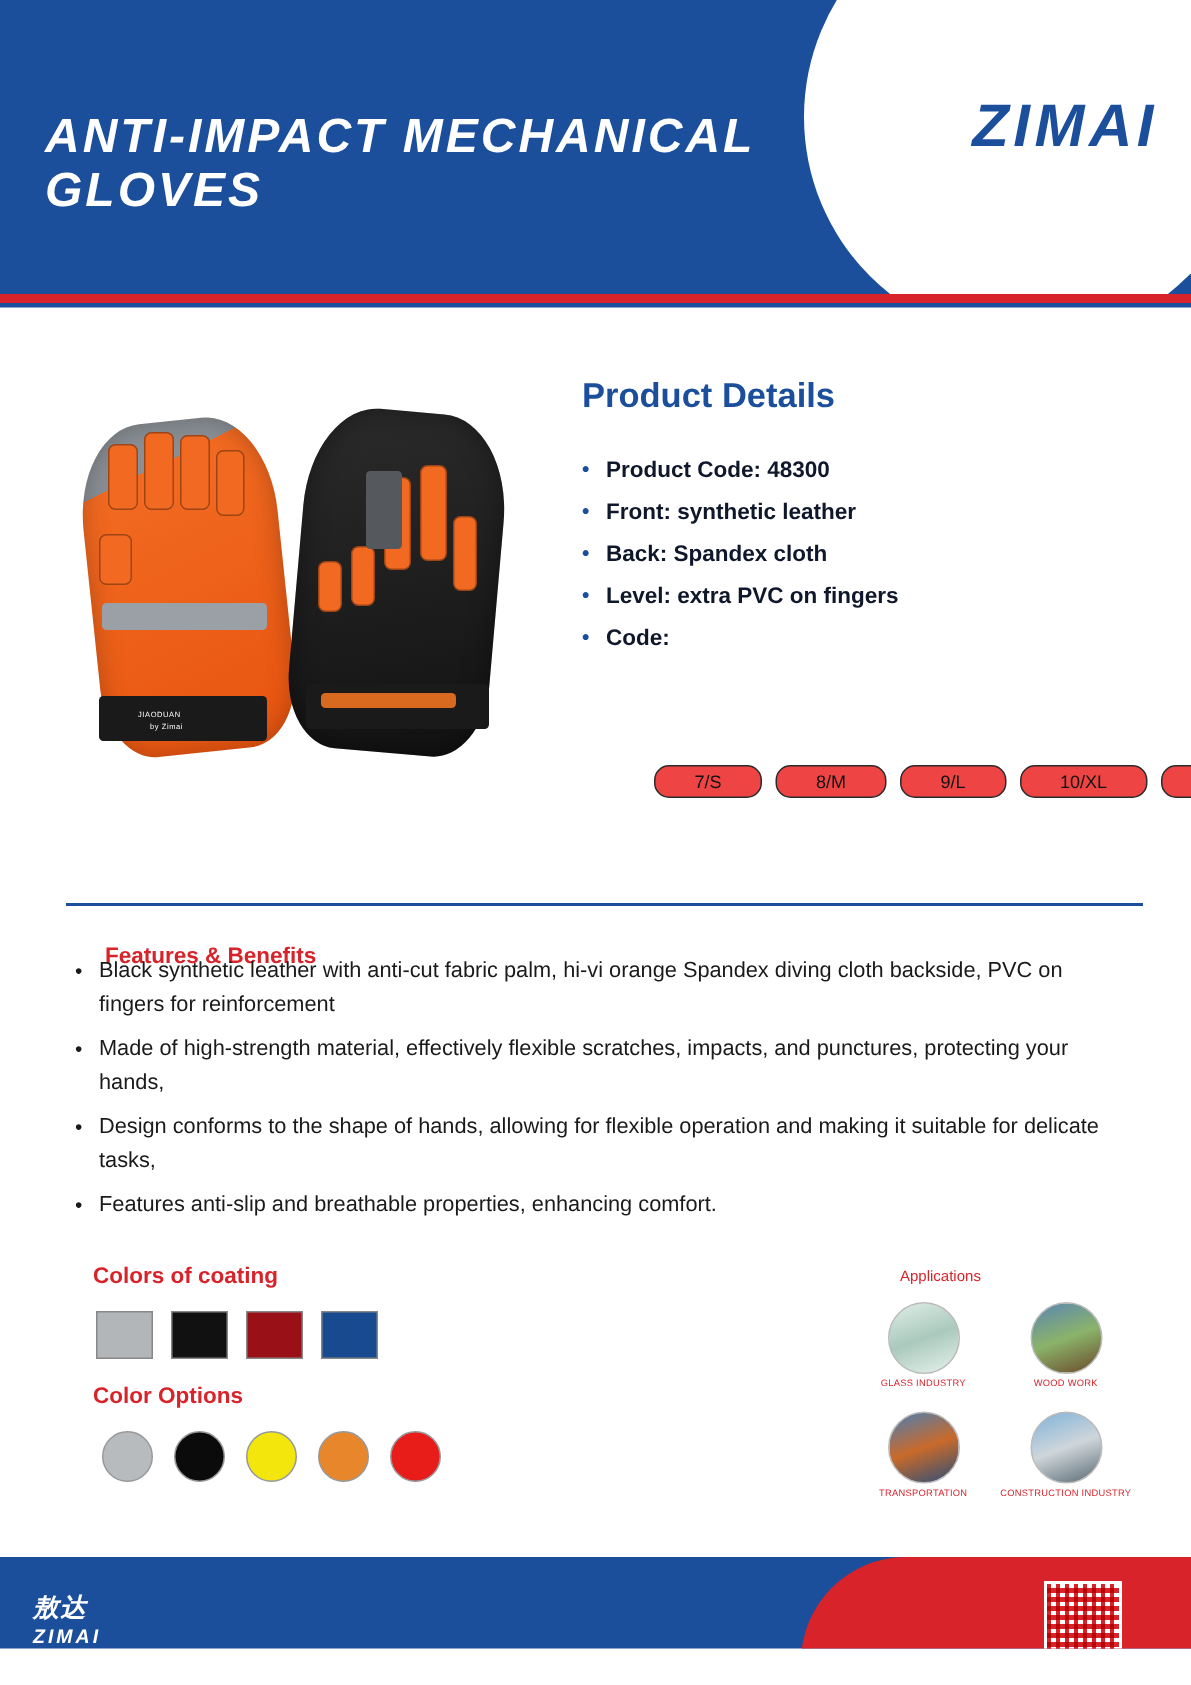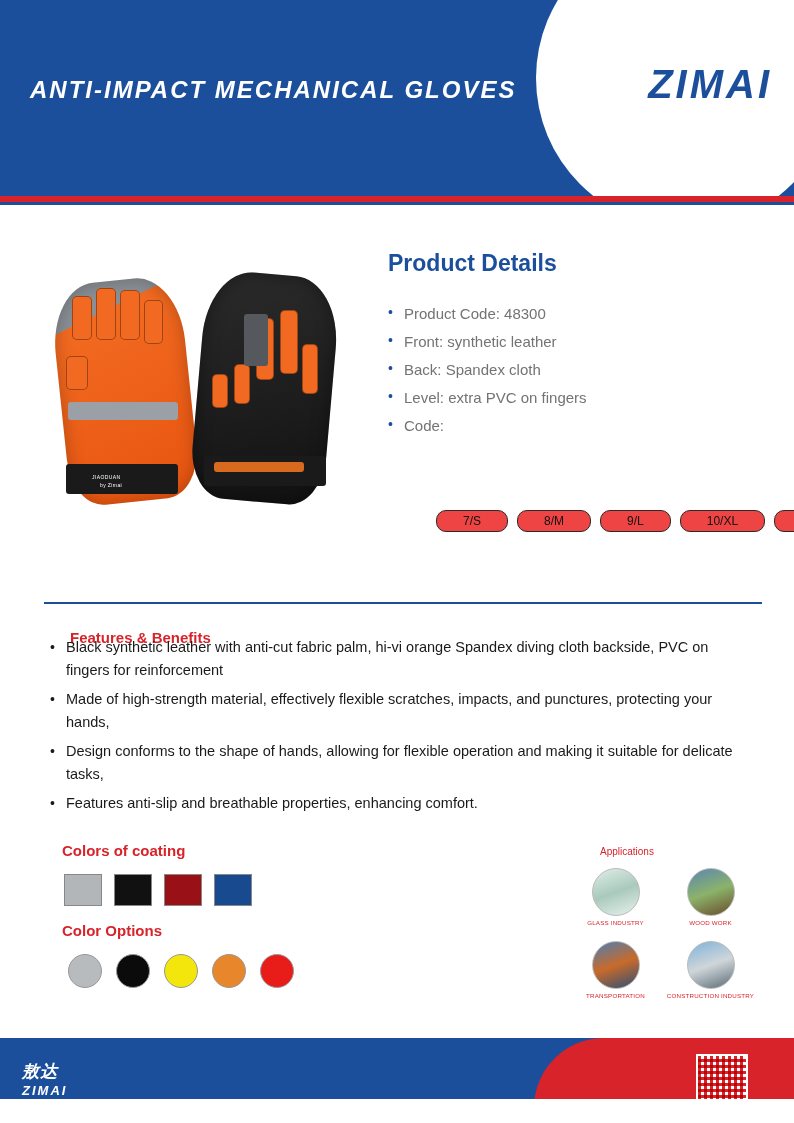--- a/index.html
+++ b/index.html
@@ -21,21 +21,21 @@
     top: 0; left: 0;
     width: 794px; height: 196px;
     background: #1b4f9c;
     overflow: hidden;
   }
   .header-title {
     position: absolute;
     left: 30px; top: 72px;
     width: 520px;
     color: #ffffff;
-    font-size: 24px;
+    font-size: 32px;
     font-weight: bold;
     font-style: italic;
     letter-spacing: 2px;
     line-height: 36px;
   }
   .header-circle {
     position: absolute;
     right: -42px; top: -72px;
     width: 300px; height: 300px;
     border-radius: 50%;
@@ -128,22 +128,22 @@
     color: #1b4f9c;
     font-size: 23px;
     font-weight: bold;
     margin-bottom: 28px;
   }
   .spec-list { list-style: none; }
   .spec-list li {
     position: relative;
     padding-left: 16px;
     font-size: 15px;
-    font-weight: normal;
-    color: #737373;
+    font-weight: bold;
+    color: #0f172a;
     margin-bottom: 11px;
   }
   .spec-list li:before {
     content: "\2022";
     position: absolute;
     left: 0; top: -1px;
     color: #1b4f9c;
     font-size: 14px;
   }
   .size-row {

